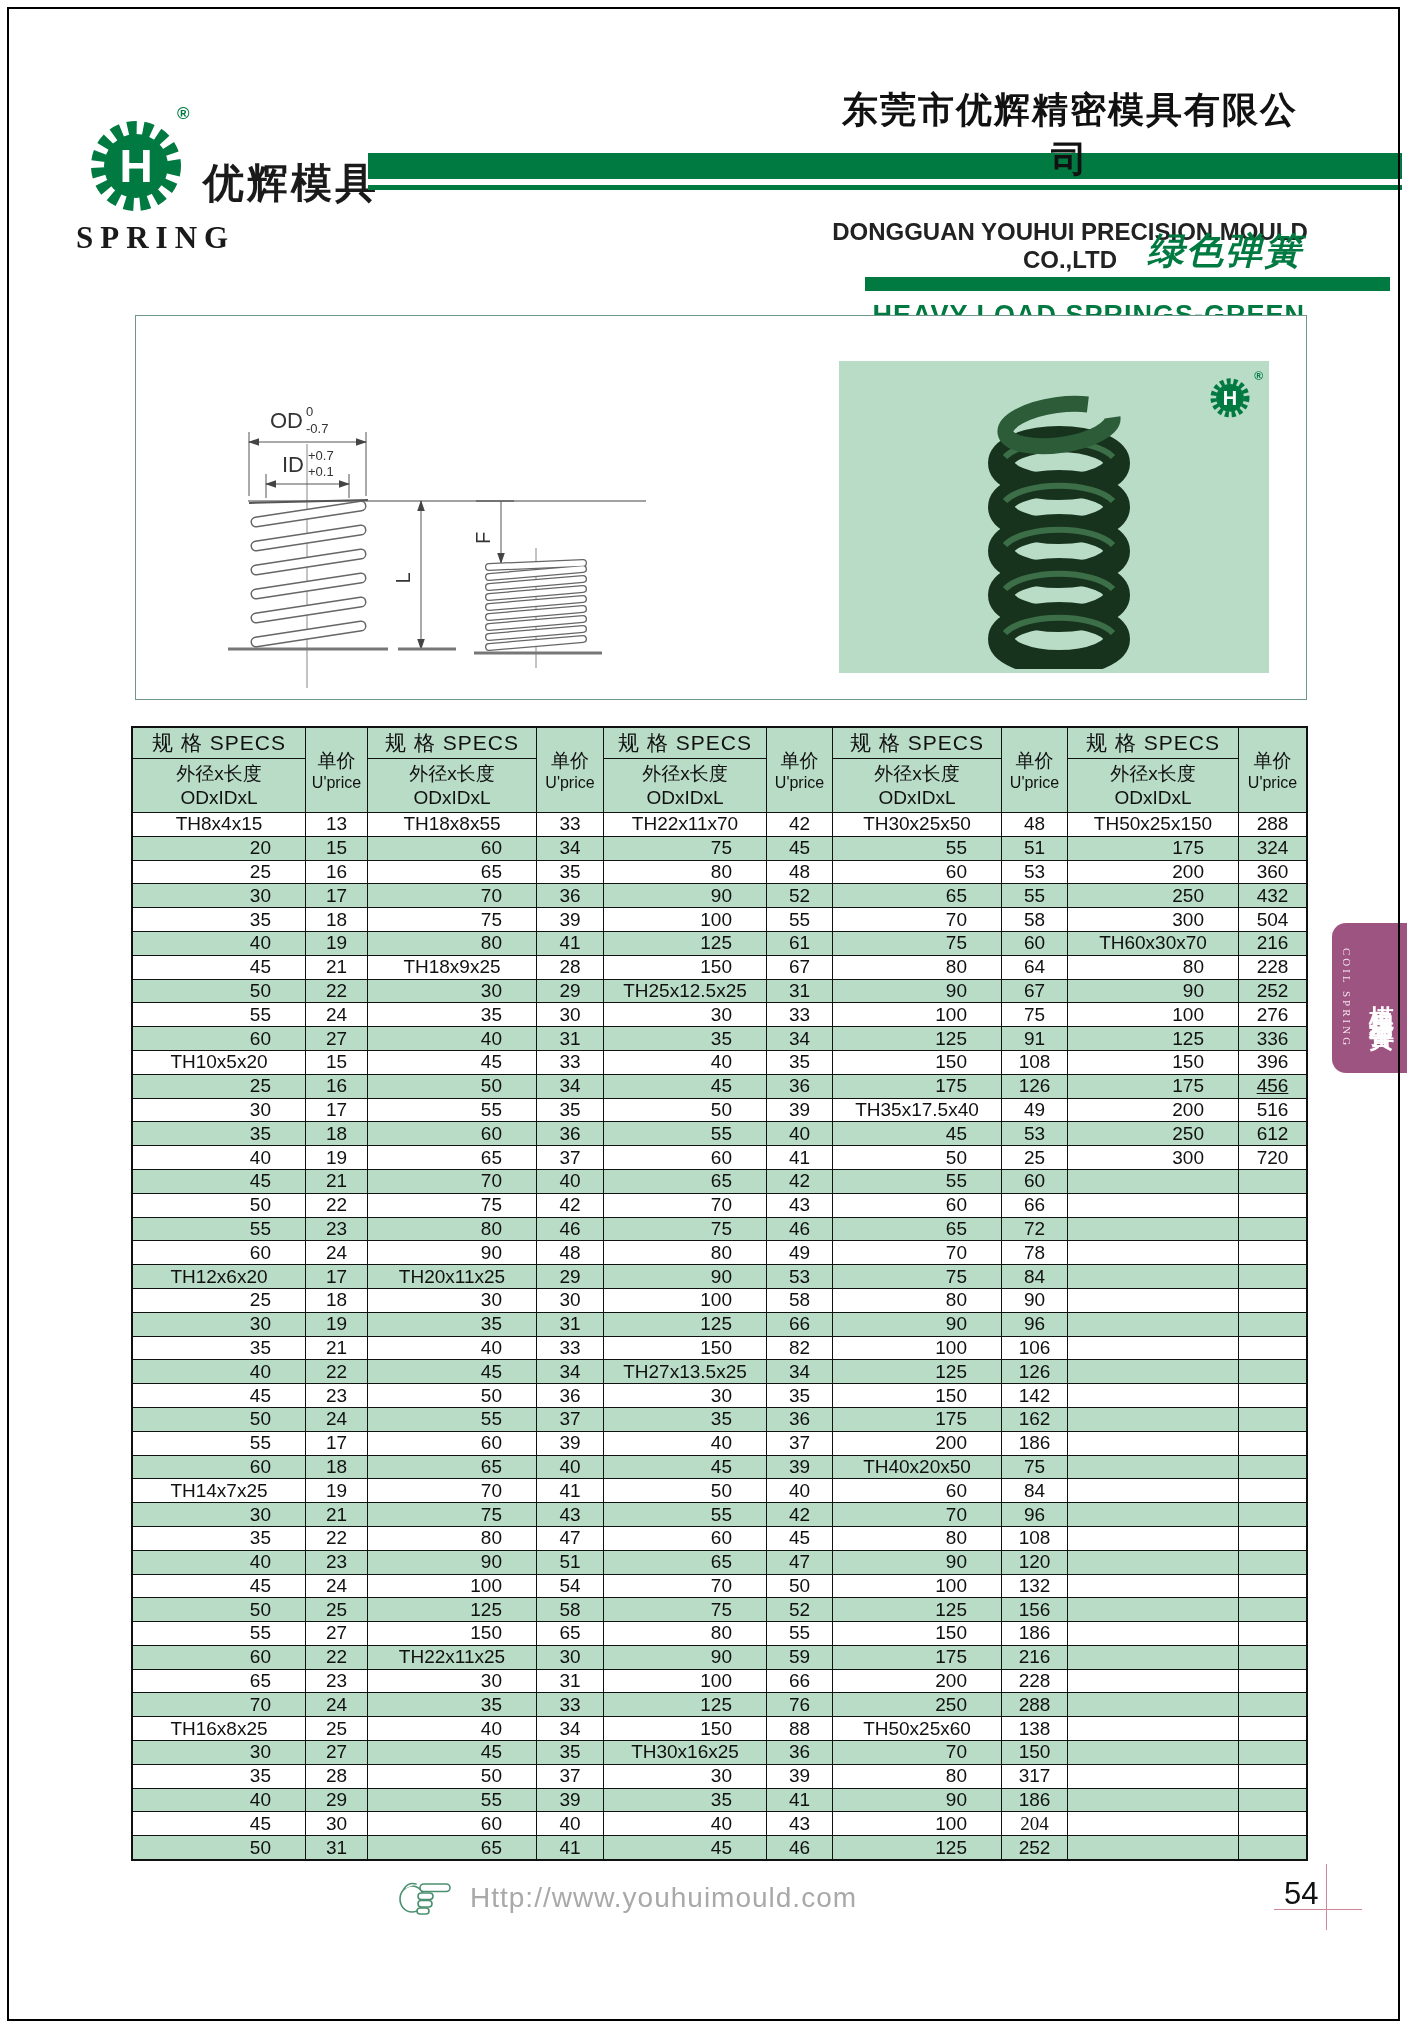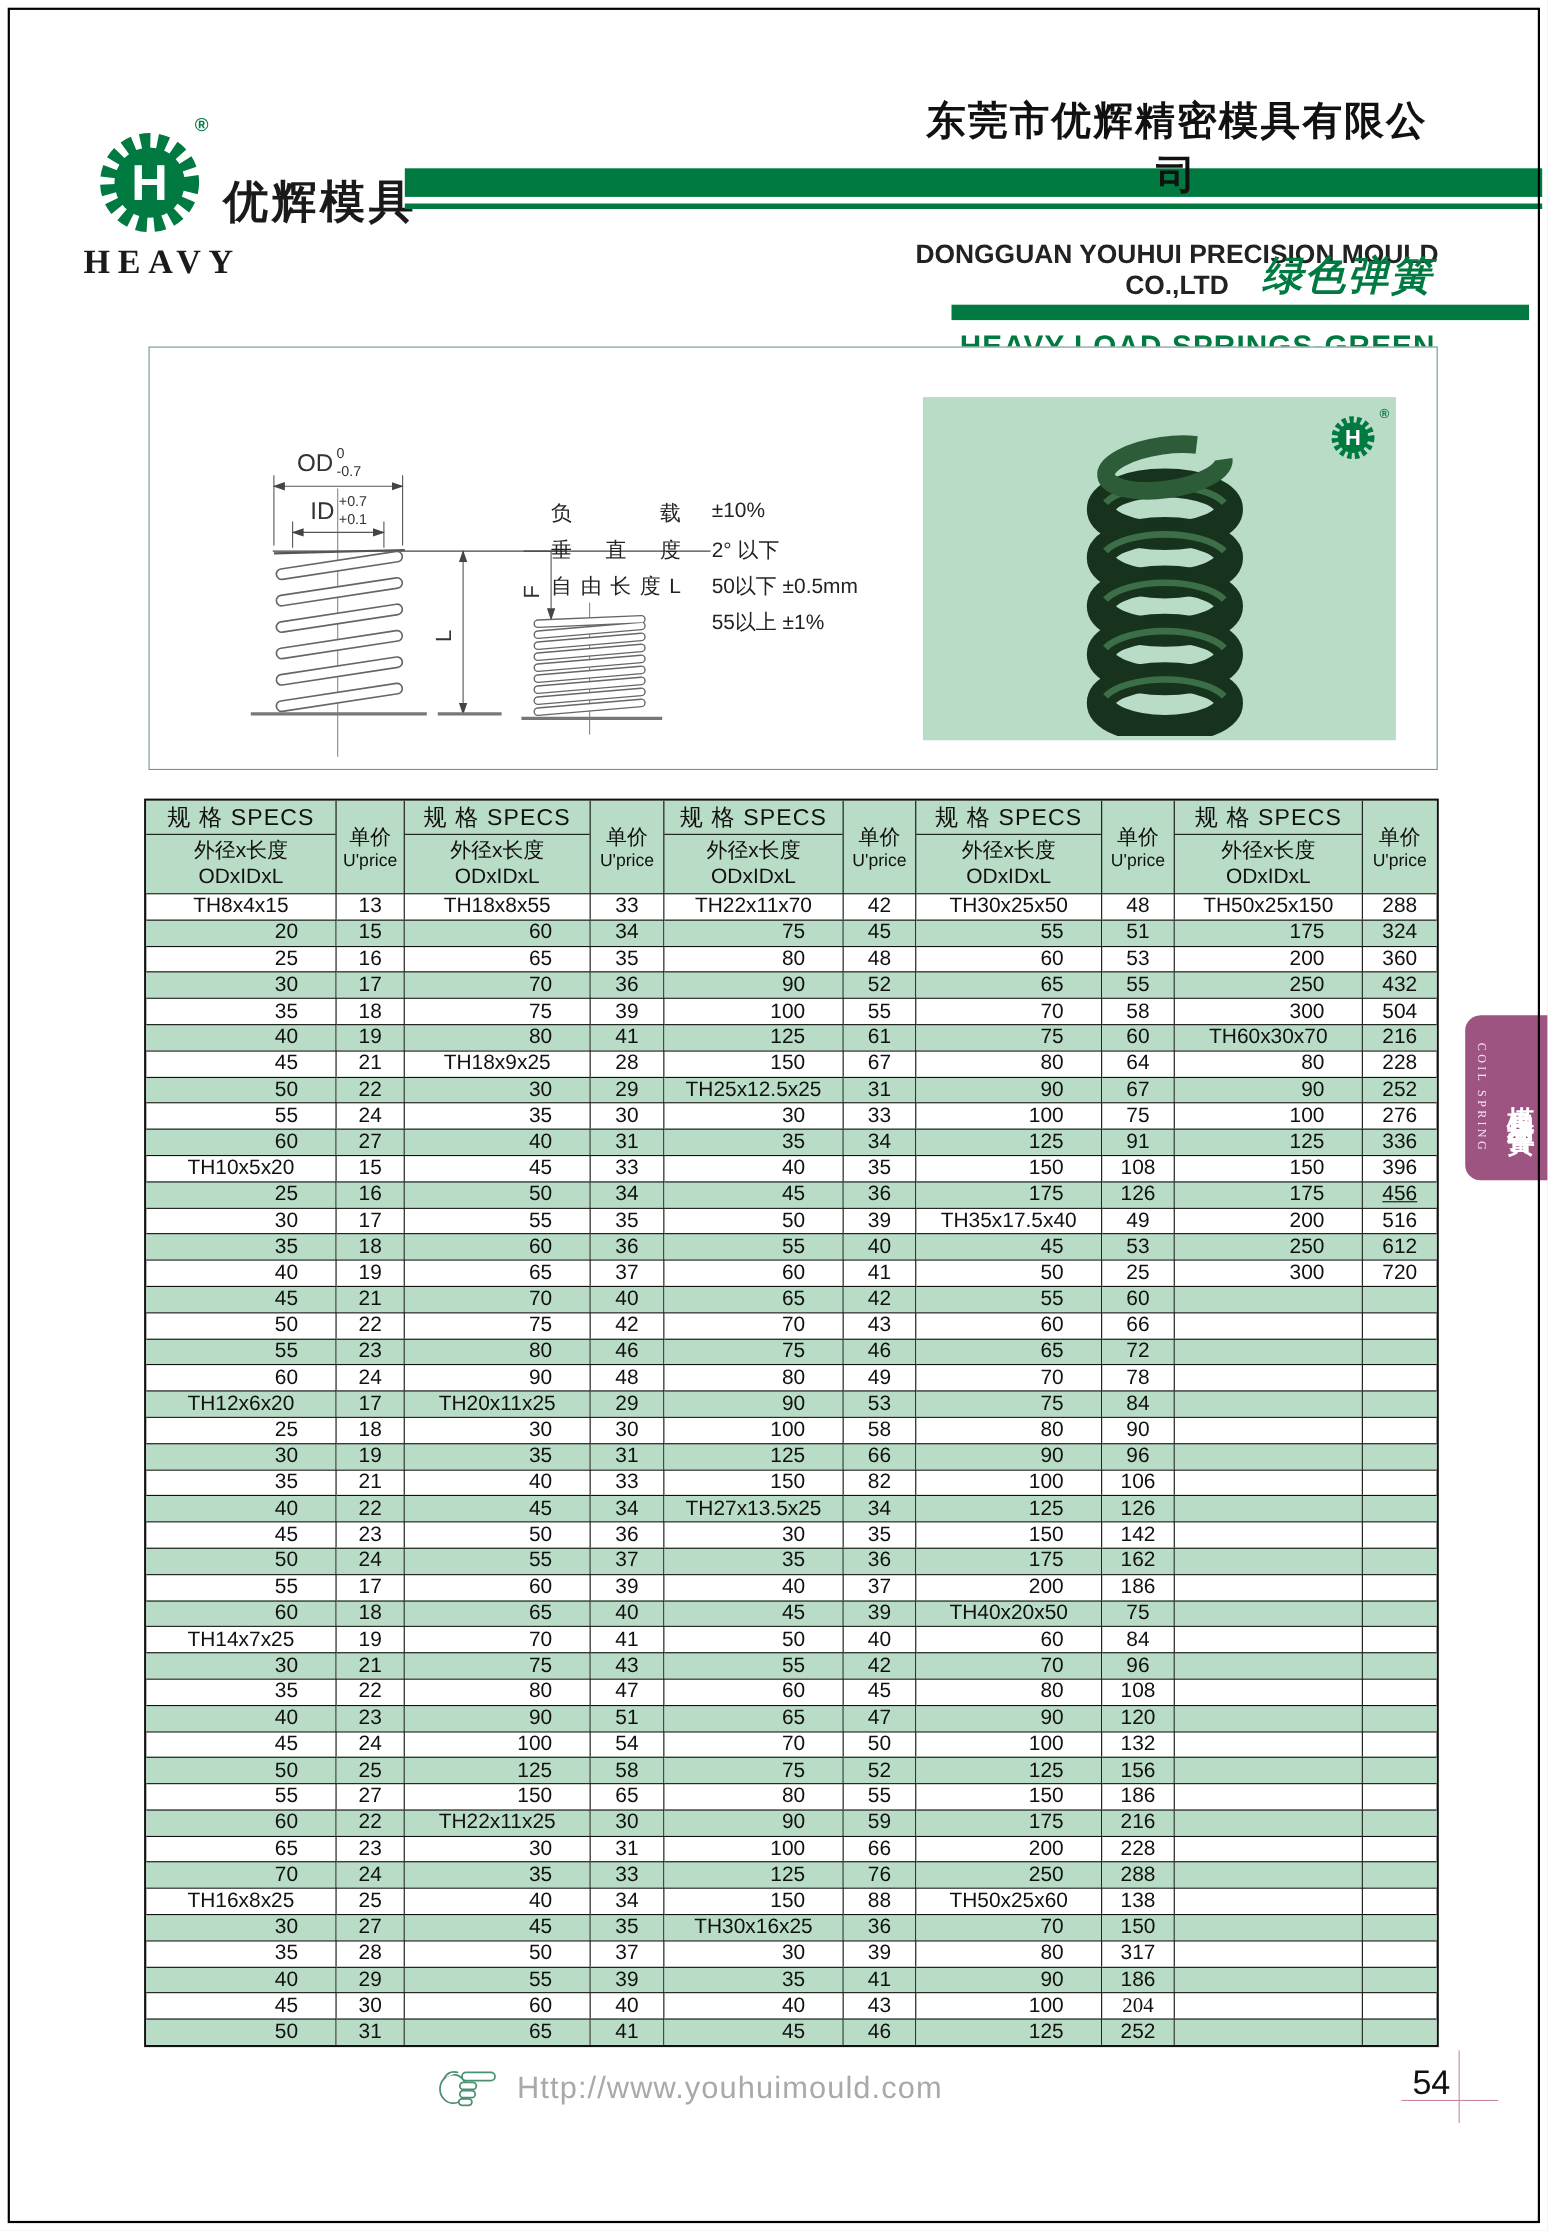--- a/index.html
+++ b/index.html
@@ -92,21 +92,21 @@
 <div class="page">
   <div class="page-border"></div>
 
   <svg class="logo-svg" width="96" height="120" viewBox="0 0 96 120">
     <circle cx="48" cy="62" r="38" fill="none" stroke="#007a40" stroke-width="14" stroke-dasharray="9 6.5"></circle>
     <circle cx="48" cy="62" r="32" fill="#007a40"></circle>
     <text x="48" y="78" text-anchor="middle" font-family="Liberation Sans, sans-serif" font-weight="bold" font-size="46" fill="#ffffff">H</text>
   </svg>
   <div class="reg-big">®</div>
   <div class="logo-cn">优辉模具</div>
-  <div class="logo-en">HEAVY</div>
+  <div class="logo-en">SPRING</div>
 
   <div class="bar-thick"></div>
   <div class="bar-thin"></div>
   <div class="company-cn">东莞市优辉精密模具有限公司</div>
   <div class="company-en">DONGGUAN YOUHUI PRECISION MOULD CO.,LTD</div>
   <div class="product-cn">绿色弹簧</div>
   <div class="bar2"></div>
   <div class="product-en">HEAVY LOAD SPRINGS-GREEN</div>
 
   <div class="diagram-box">
@@ -192,38 +192,20 @@
         <text x="170" y="100" font-size="13">0</text>
         <text x="170" y="117" font-size="13">-0.7</text>
         <text x="146" y="156" font-size="22">ID</text>
         <text x="172" y="144" font-size="13">+0.7</text>
         <text x="172" y="160" font-size="13">+0.1</text>
         <text x="274" y="262" font-size="20" transform="rotate(-90 274 262)" text-anchor="middle">L</text>
         <text x="354" y="222" font-size="20" transform="rotate(-90 354 222)" text-anchor="middle">F</text>
       </g>
     </svg>
 
-    <div class="notes">
-        <div class="note-line">
-          <span class="note-label">负 载</span>
-          <span class="note-value">±10%</span>
-        </div>
-        <div class="note-line">
-          <span class="note-label">垂 直 度</span>
-          <span class="note-value">2° 以下</span>
-        </div>
-        <div class="note-line">
-          <span class="note-label">自由长度L</span>
-          <span class="note-value">50以下 ±0.5mm</span>
-        </div>
-        <div class="note-line">
-          <span class="note-label"></span>
-          <span class="note-value">55以上 ±1%</span>
-        </div>
-      </div>
 
     <div class="photo-panel">
       <svg class="photo-logo" width="42" height="52" viewBox="0 0 96 120">
         <circle cx="48" cy="62" r="38" fill="none" stroke="#007a40" stroke-width="14" stroke-dasharray="9 6.5"></circle>
         <circle cx="48" cy="62" r="32" fill="#007a40"></circle>
         <text x="48" y="78" text-anchor="middle" font-family="Liberation Sans, sans-serif" font-weight="bold" font-size="46" fill="#ffffff">H</text>
       </svg>
       <div class="reg-small">®</div>
       <svg class="spring-photo" width="160" height="280" viewBox="0 0 160 280">
         <g fill="none">

